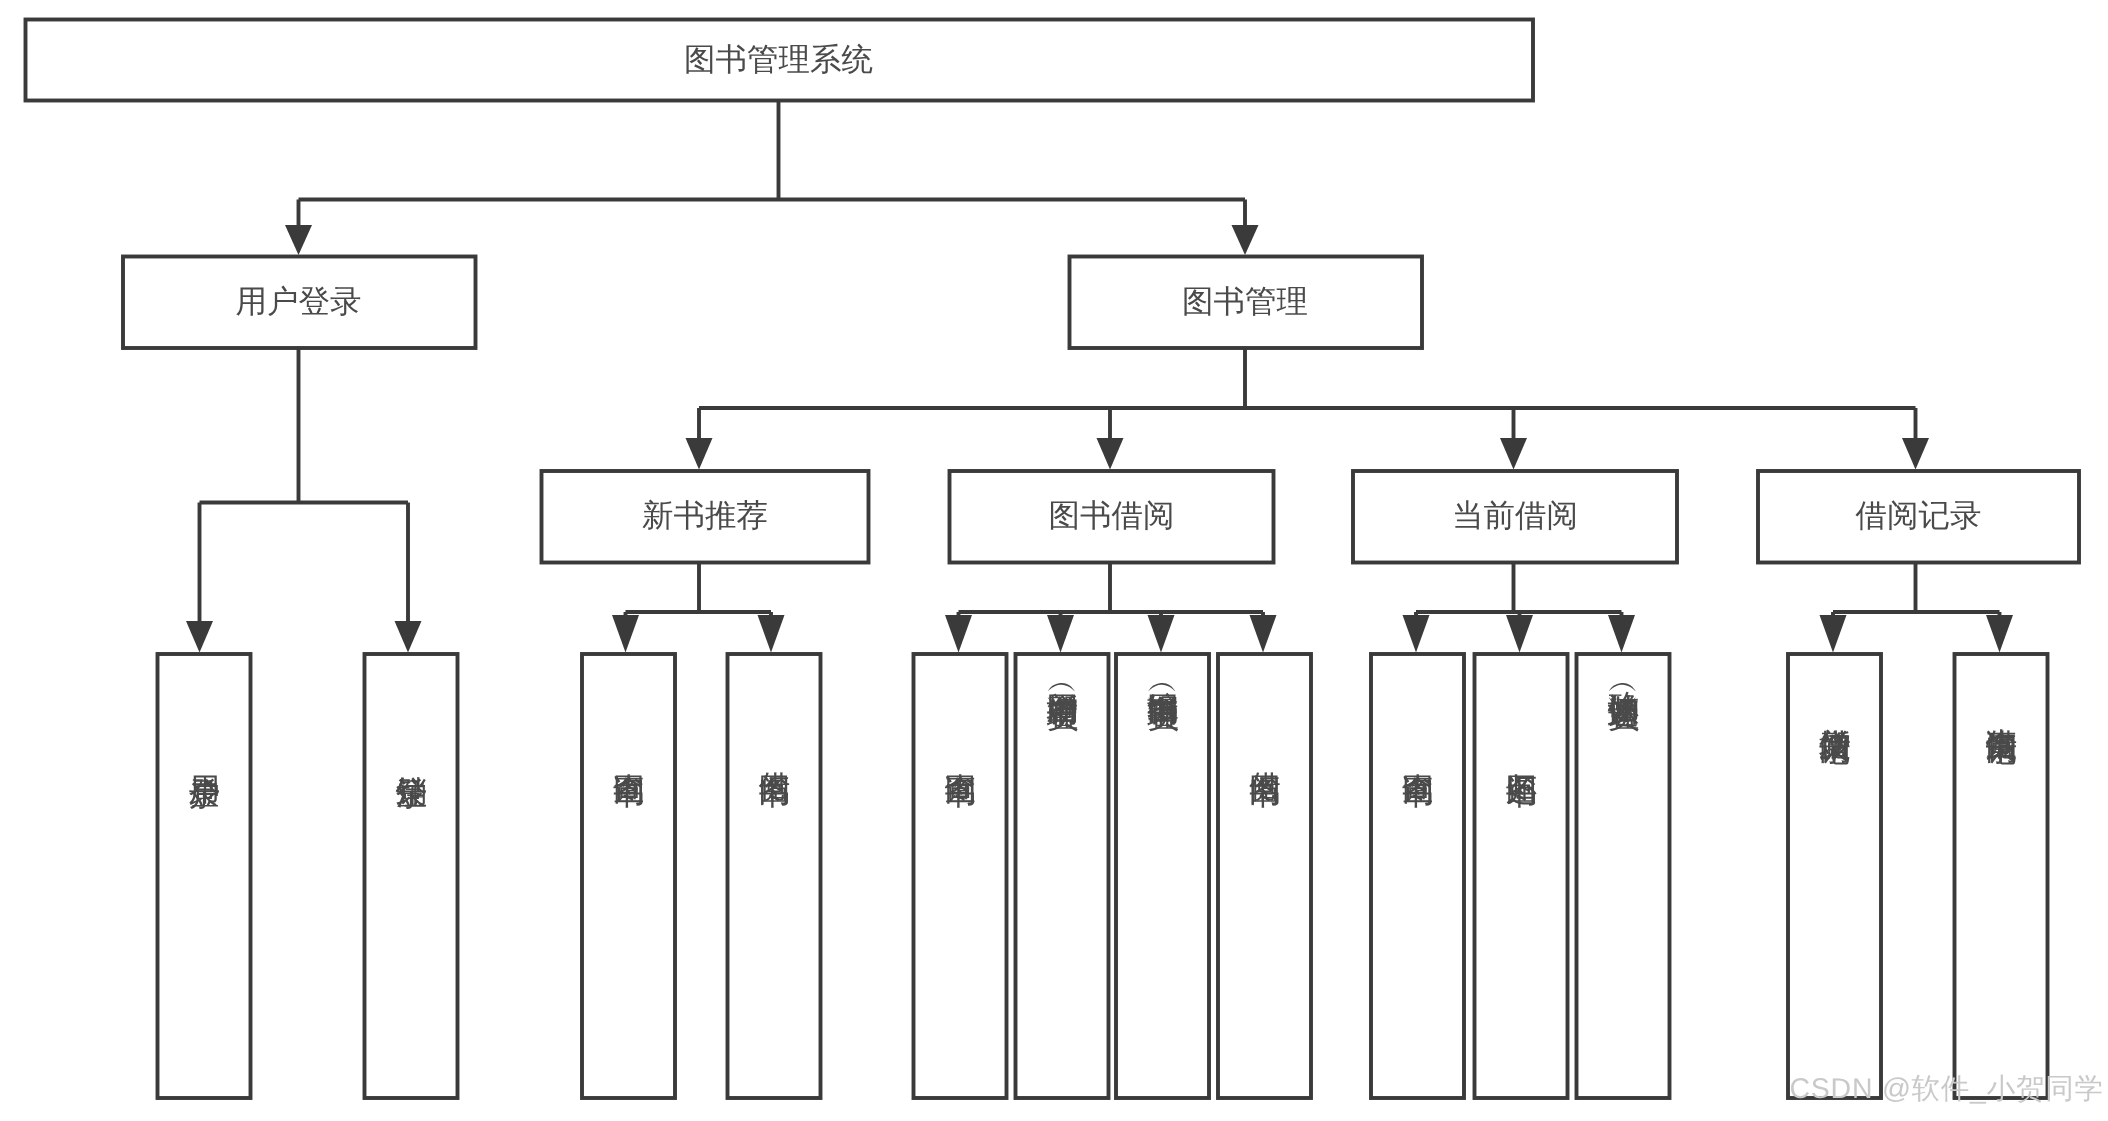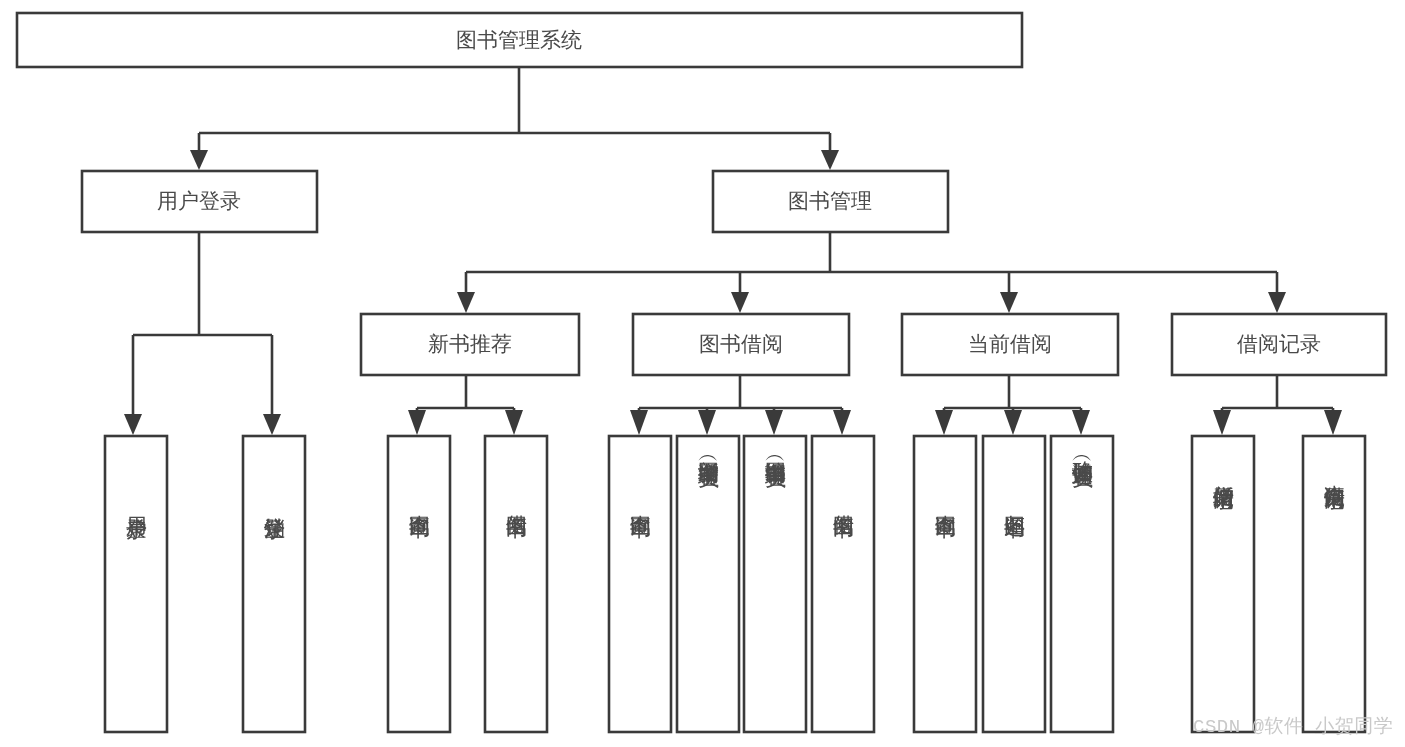--- a/index.html
+++ b/index.html
@@ -65,21 +65,21 @@
     text-orientation: upright;
     font-family: "DejaVu Sans", "Liberation Sans", sans-serif;
     font-size: 21px;
     line-height: 1.18;
     letter-spacing: 1px;
     color: #4a4a4a;
     white-space: nowrap;
   }
   .watermark {
     position: absolute;
-    font-family: Liberation Mono, monospace;
+    font-family: Liberation Sans, sans-serif;
     font-size: 19px;
     color: #c9c9c9;
     letter-spacing: 0.5px;
     white-space: nowrap;
   }
 </style>
 </head>
 <body>
 
 <div id="diagram-root">

